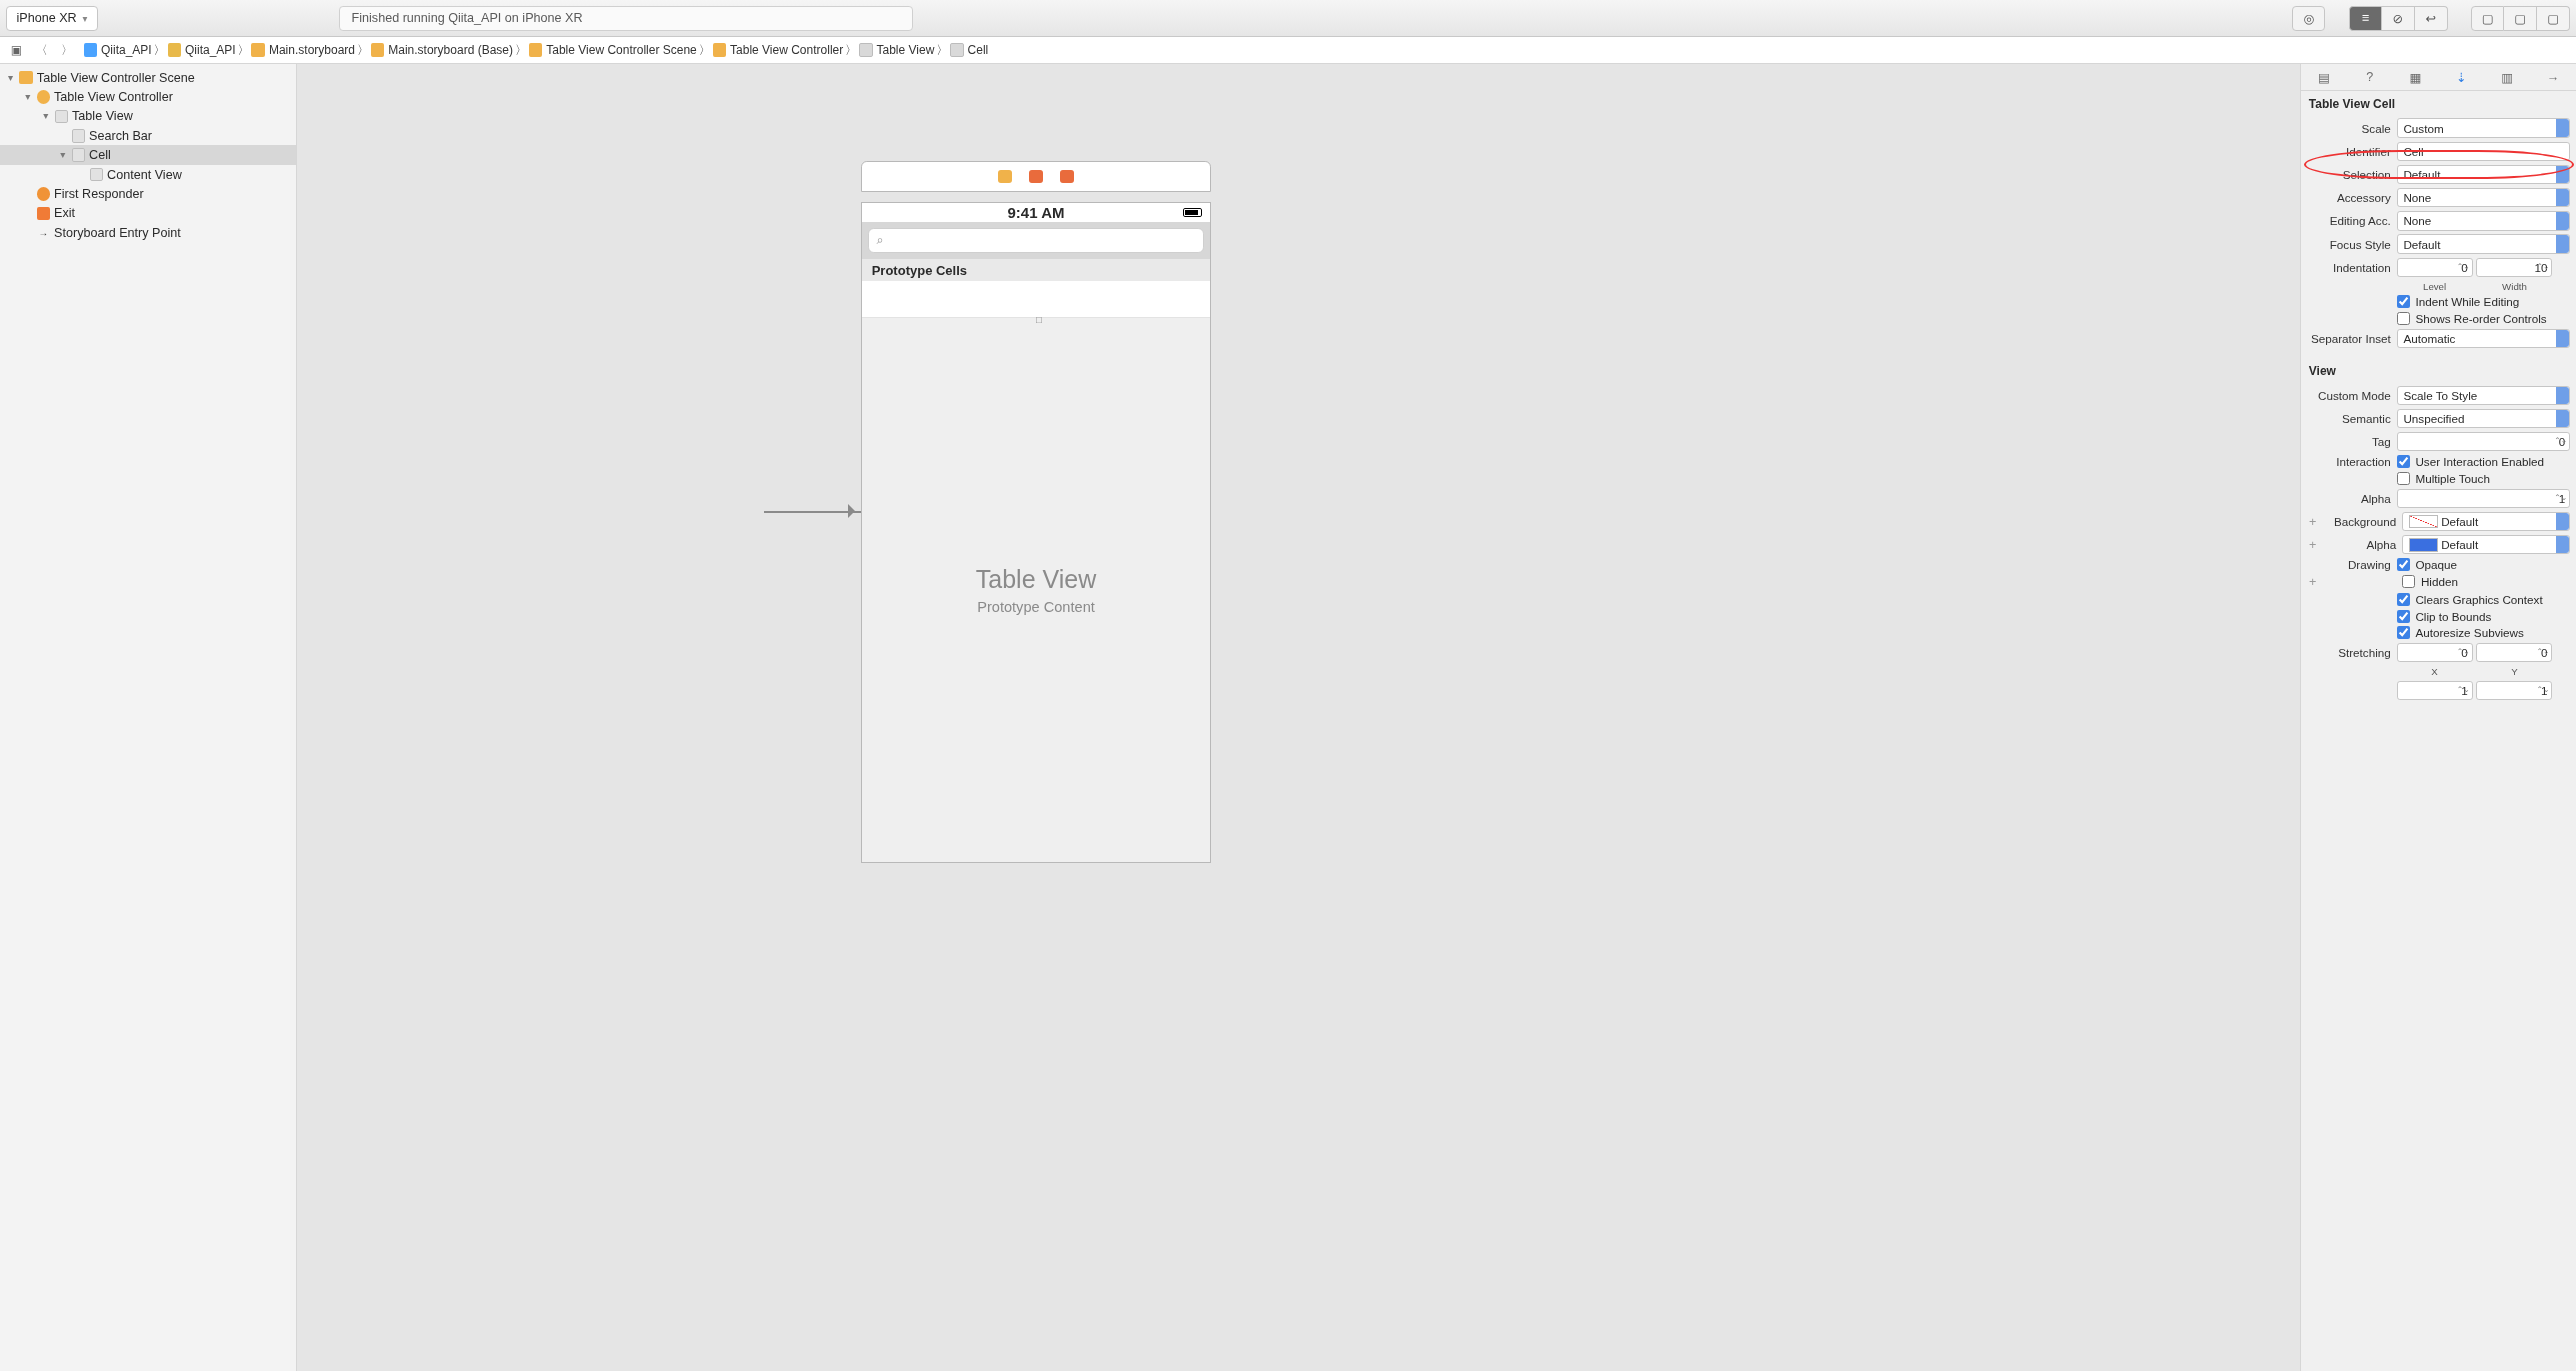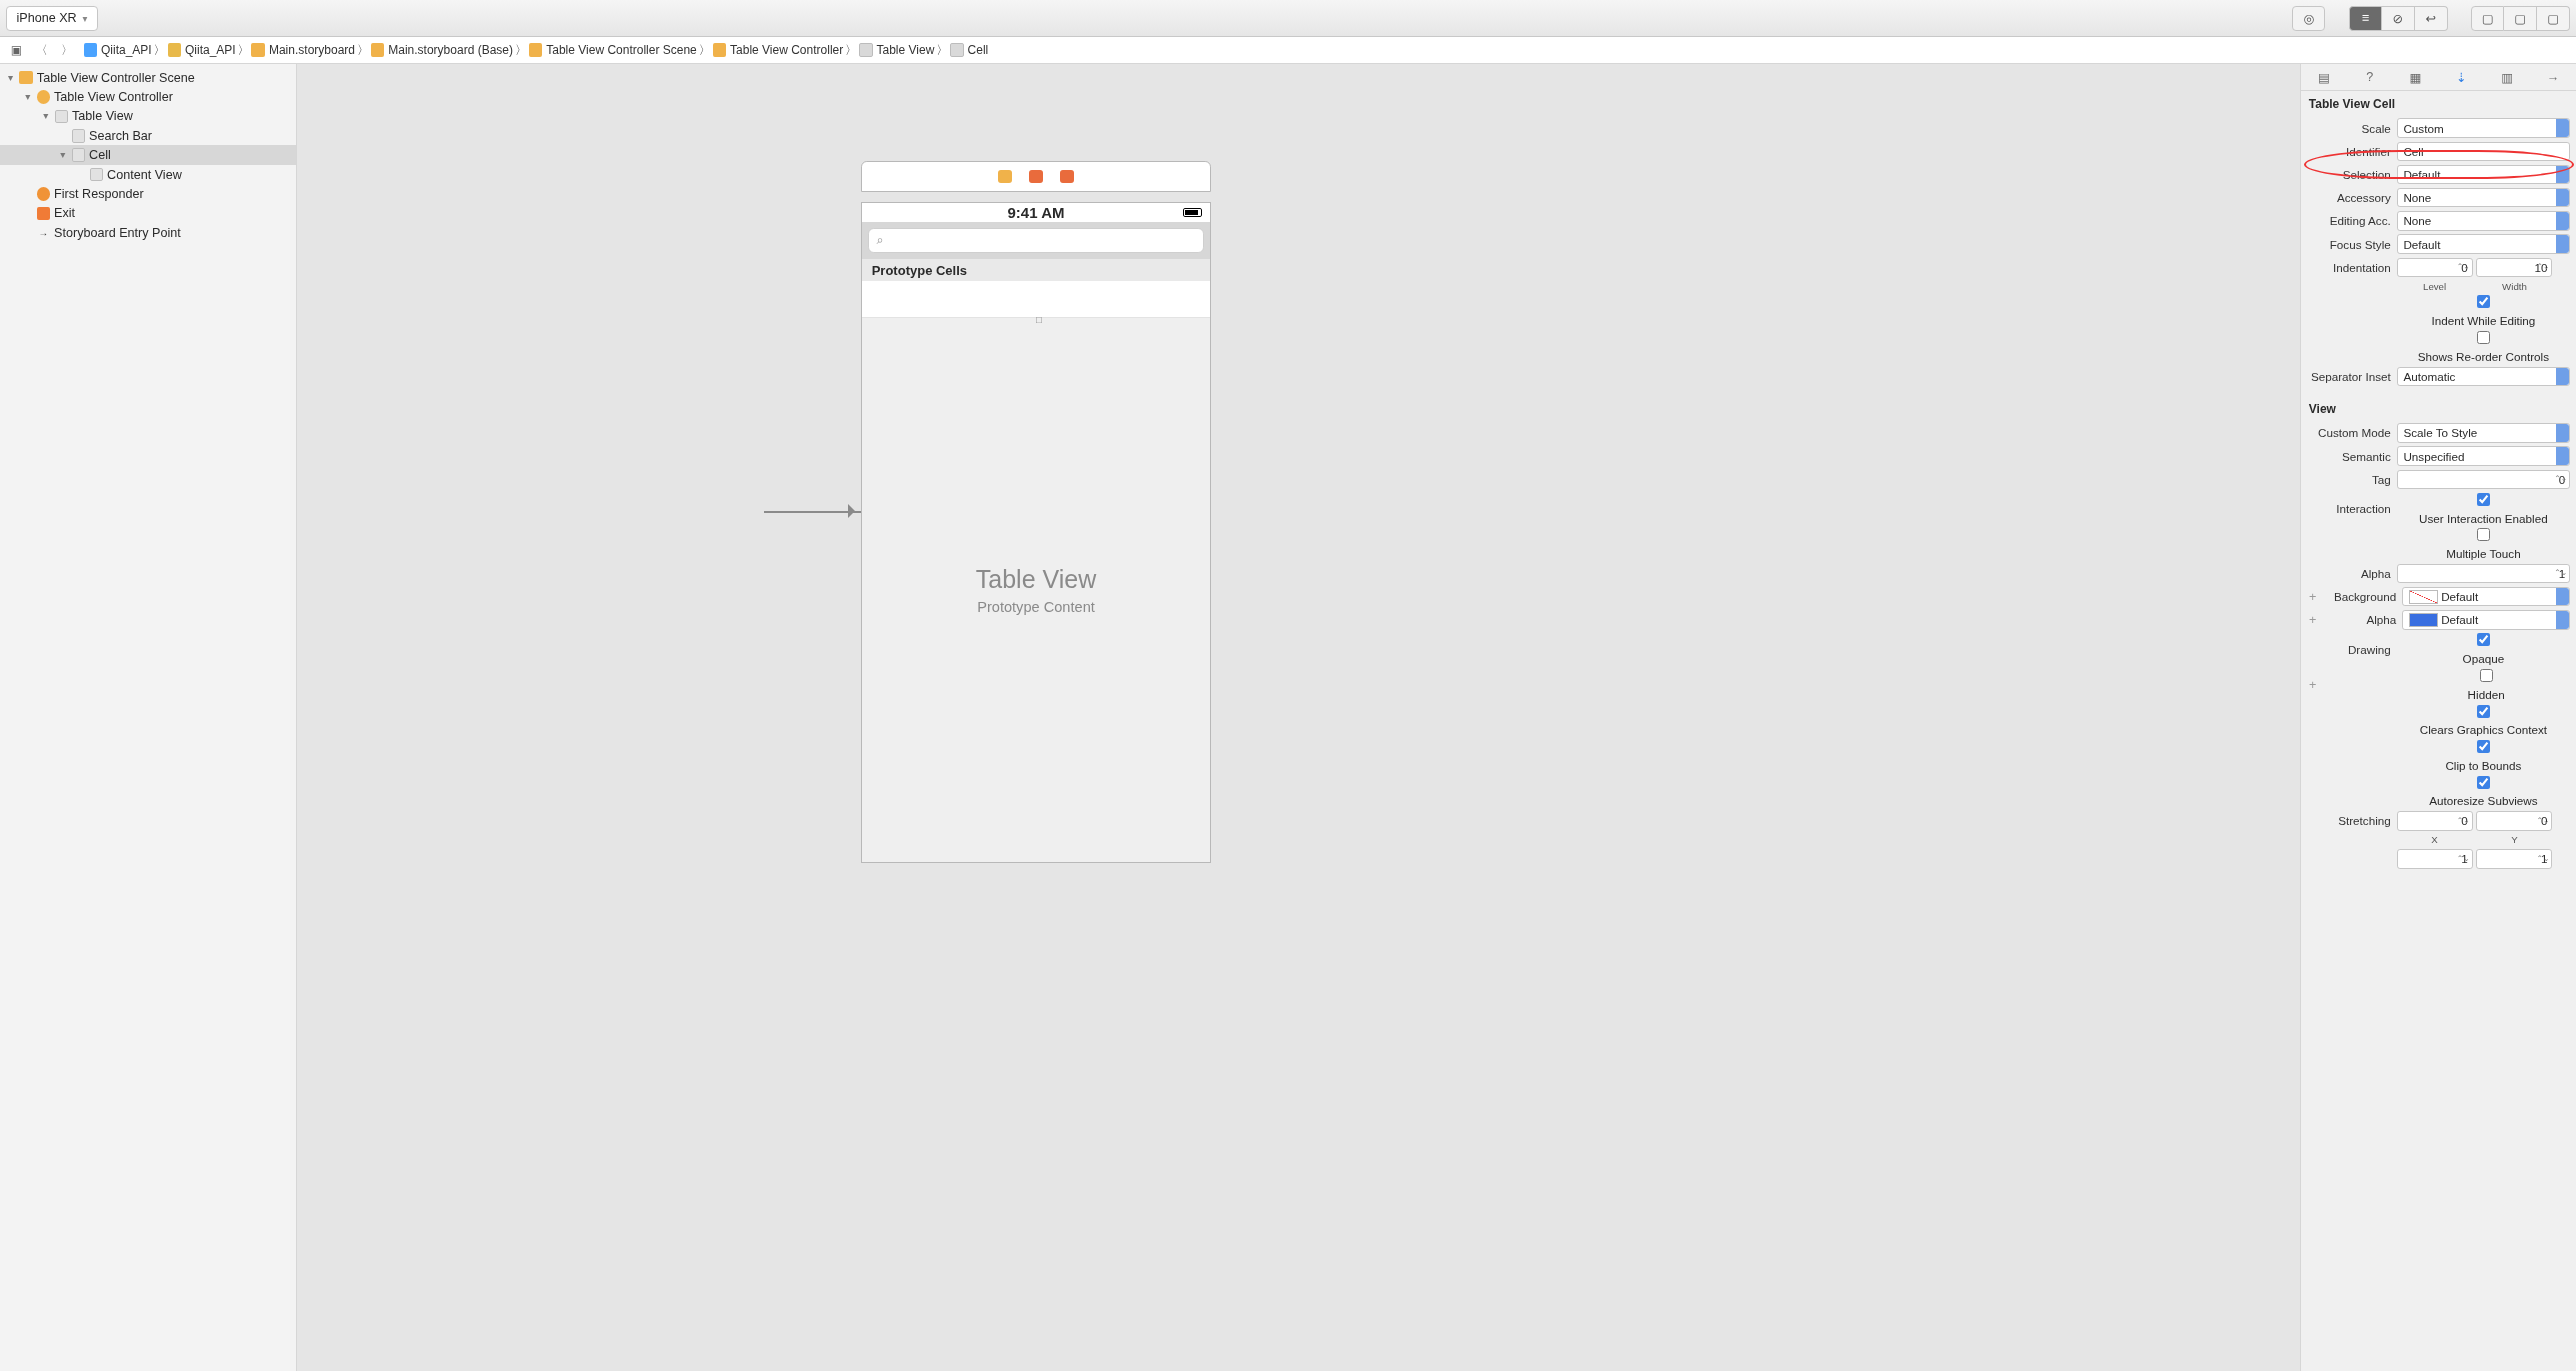--- a/index.html
+++ b/index.html
@@ -108,39 +108,42 @@
   display: flex; align-items: center; padding: 0 5.8px; font-size: 11.7px; position: relative;
 }
 .select::after {
   content: ""; position: absolute; right: 0; top: 0; bottom: 0; width: 13.6px;
   background: #6f9fe8; border-radius: 0 2.9px 2.9px 0;
 }
 .textfield { flex:1; height: 19.4px; background:#fff; border:1px solid #c6c6c6; border-radius:2.9px; padding:0 5.8px; font-size:11.7px; display:flex; align-items:center; }
 .numfield { width: 76px; height: 19.4px; background:#fff; border:1px solid #c6c6c6; border-radius:2.9px; padding:0 3.9px; font-size:11.7px; display:flex; align-items:center; justify-content:flex-end; position:relative; }
 .numfield::after { content:"⌃⌄"; font-size:7.8px; color:#888; position:absolute; right:1.9px; line-height:6.8px; }
 .sublabel { font-size: 9.7px; color: #555; text-align: center; }
-.chk { display: flex; align-items: center; gap: 5.8px; font-size: 11.7px; flex-direction: column; }
+.chk { display: flex; align-items: center; gap: 5.8px; font-size: 11.7px; }
 .chk input { accent-color: #3c82e6; }
 .color-swatch { width: 29px; height: 13.6px; border:1px solid #bbb; display:inline-block; vertical-align:middle; }
 .color-swatch.default { background: linear-gradient(to top right, #fff 48%, #e33 49%, #e33 51%, #fff 52%); }
 .color-swatch.tint { background:#3a6fe0; }
 
 .highlight-ellipse {
   position: absolute; border: 2.9px solid #e33; border-radius: 50%/70%;
   right: 1.9px; top: 86px; width: 270px; height: 29px; pointer-events: none;
 }
 .plus { color:#9a9a9a; width:11.7px; text-align:center; }
 </style>
 </head>
 <body>
 
 <div class="toolbar">
   <div class="scheme-box">
     <span>iPhone XR</span>
     <span class="arrow">▾</span>
+  </div>
+  <div class="status-lcd">
+    <span>Finished running Qiita_API on iPhone XR</span>
   </div>
   <div class="toolbar-spacer"></div>
   <div class="tb-btn single">◎</div>
   <div style="width:7.8px"></div>
   <div class="tb-btn-group">
     <div class="tb-btn active">≡</div>
     <div class="tb-btn">⊘</div>
     <div class="tb-btn">↩︎</div>
   </div>
   <div style="width:7.8px"></div>

